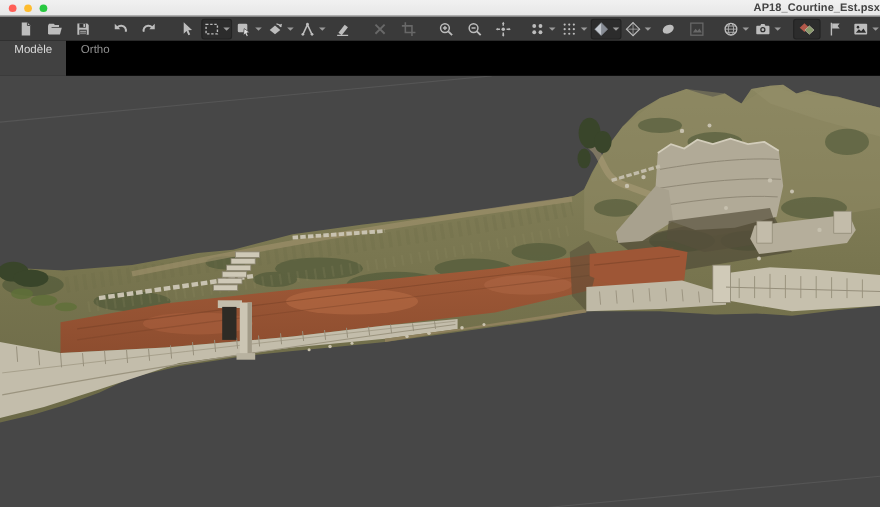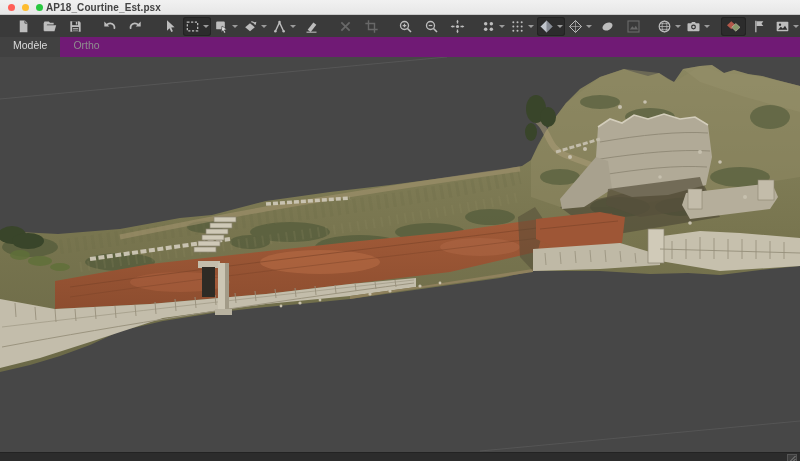--- a/index.html
+++ b/index.html
@@ -6,21 +6,21 @@
   body{
     width:800px;height:461px;overflow:hidden;background:#474747;
     font-family:"Liberation Sans",sans-serif;
     -webkit-font-smoothing:antialiased;user-select:none;
   }
   
   .titlebar{
     height:15px;box-sizing:border-box;position:relative;
     background:linear-gradient(#f1f1f1,#e7e7e7);
     border-bottom:1px solid #c9c9c9;
-    display:flex;align-items:center;justify-content:flex-start;padding-left:46px;
+    display:flex;align-items:center;justify-content:flex-end;padding-left:46px;
   }
   .traffic{position:absolute;left:8px;top:4px;display:flex;gap:7px;}
   .light{width:7px;height:7px;border-radius:50%;}
   .light.close{background:#ff5f57;}
   .light.min{background:#febc2e;}
   .light.zoom{background:#28c840;}
   .win-title{font-size:10px;font-weight:bold;color:#434343;letter-spacing:.1px;}
   
   .toolbar{
     height:22px;background:#3a3a3a;display:flex;align-items:center;
@@ -39,21 +39,21 @@
   .tb-btn.active{background:#2c2c2c;box-shadow:inset 0 0 0 1px #232323;}
   .tb-btn.disabled{color:#686868;}
   .tb-ic{display:flex;align-items:center;}
   .tb-ic svg{display:block;}
   .caret{
     width:0;height:0;margin-left:3px;
     border-left:3px solid transparent;border-right:3px solid transparent;
     border-top:3.5px solid #9b9b9b;
   }
   
-  .tabbar{height:20px;background:#701a75;display:flex;align-items:stretch;}
+  .tabbar{height:32px;background:#000000;display:flex;align-items:stretch;}
   .tab{
     font-size:10.5px;line-height:16px;padding:0 13px;color:#8f8f8f;
   }
   .tab.active{background:#414141;color:#dadada;}
   
   .viewport{position:relative;width:800px;height:395px;background:#474747;}
   .viewport svg{position:absolute;inset:0;display:block;}
   
   .statusbar{
     height:13px;background:#2c2c2c;border-top:1px solid #232323;box-sizing:border-box;

